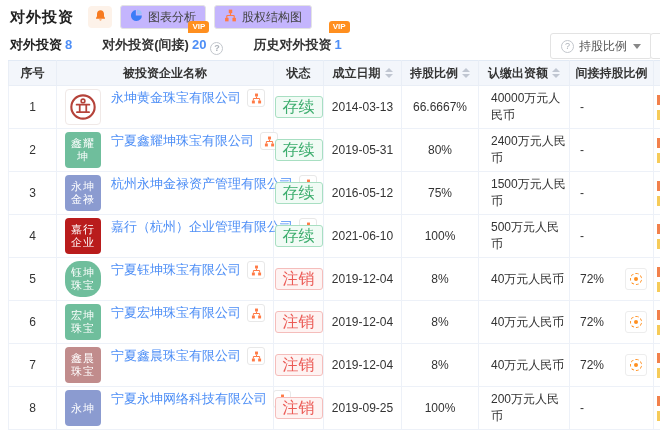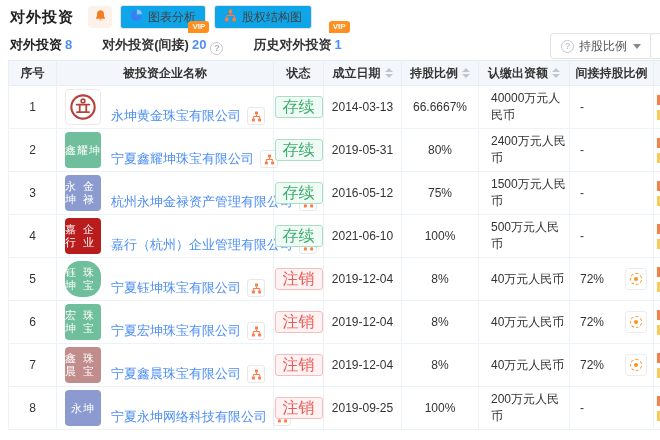--- a/index.html
+++ b/index.html
@@ -4,21 +4,21 @@
 <style>
   * { margin:0; padding:0; box-sizing:border-box; }
   html,body { width:660px; height:440px; overflow:hidden; background:#fff;
     font-family:"Liberation Sans","DejaVu Sans",sans-serif; color:#333; }
 
   
   .titlebar { position:absolute; top:4px; left:10px; height:26px; display:flex; align-items:center; }
   .page-title { font-size:15px; font-weight:bold; color:#222; letter-spacing:1px; }
   .bell-box { margin-left:14px; width:24px; height:22px; background:#fdf2e9; border-radius:4px;
     display:inline-flex; align-items:center; justify-content:center; cursor:pointer; }
-  .tool-btn { margin-left:8px; height:24px; border:1px solid #e3e3e3; border-radius:3px; background:#0ea5e9;
+  .tool-btn { margin-left:8px; height:24px; border:1px solid #e3e3e3; border-radius:3px; background:#c4b5fd;
     display:inline-flex; align-items:center; padding:0 9px; font-size:12px; color:#444; cursor:pointer; }
   .tool-btn svg { margin-right:5px; }
 
   
   .tabsrow { position:absolute; top:30px; left:0; width:100%; height:30px; }
   .tabs { position:absolute; left:10px; top:0; display:flex; gap:30px; }
   .tab { position:relative; font-size:13px; color:#333; font-weight:bold; cursor:pointer; padding:6px 0 8px 0; }
   .tab .cnt { color:#4d8ef6; font-weight:bold; margin-left:3px; }
   .tab.active { color:#222; }
   .tab.active::after { content:""; position:absolute; left:0; right:0; bottom:0; height:3px; background:#3b7bf5; border-radius:2px; }
@@ -46,23 +46,23 @@
     background:#fff; text-align:center; }
   td.cell-name { text-align:left; padding-left:4px; }
   td.cell-amount { text-align:left; padding-left:12px; }
   td.cell-indirect { text-align:left; padding:0 6px 0 10px; }
   .sortwrap { display:inline-flex; align-items:center; }
   .sorticon { display:inline-flex; flex-direction:column; margin-left:4px; cursor:pointer; }
   .sorticon i { width:0; height:0; border-left:4px solid transparent; border-right:4px solid transparent; display:block; }
   .sorticon .up { border-bottom:4px solid #c0c6d1; margin-bottom:2px; }
   .sorticon .dn { border-top:4px solid #c0c6d1; }
 
-  .namewrap { display:flex; align-items:flex-end; }
+  .namewrap { display:flex; align-items:flex-start; }
   .avatar { width:36px; height:36px; border-radius:4px; margin:0 10px 0 4px; flex:0 0 36px;
-    display:flex; flex-direction:row; align-items:center; justify-content:center;
+    display:flex; flex-direction:column; align-items:center; justify-content:center;
     color:#fff; font-size:11px; line-height:13px; letter-spacing:1px; }
   .avatar.logo { background:#fff; border:1px solid #f0e9e7; }
   .cname { color:#4d8ef6; font-size:13px; text-decoration:none; cursor:pointer; white-space:nowrap; }
   .mini-box { width:18px; height:18px; border:1px solid #e8e8e8; border-radius:3px; background:#fff;
     display:inline-flex; align-items:center; justify-content:center; margin-left:6px; flex:0 0 18px; cursor:pointer; }
 
   .badge { display:inline-block; font-size:16px; padding:2px 7px; border-radius:3px; border:1px solid; line-height:16px; }
   .badge.active { color:#3eae6f; border-color:#a8dfc2; background:#f1fbf5; }
   .badge.cancelled { color:#eb5b56; border-color:#f5bdbb; background:#fef3f2; }
 

